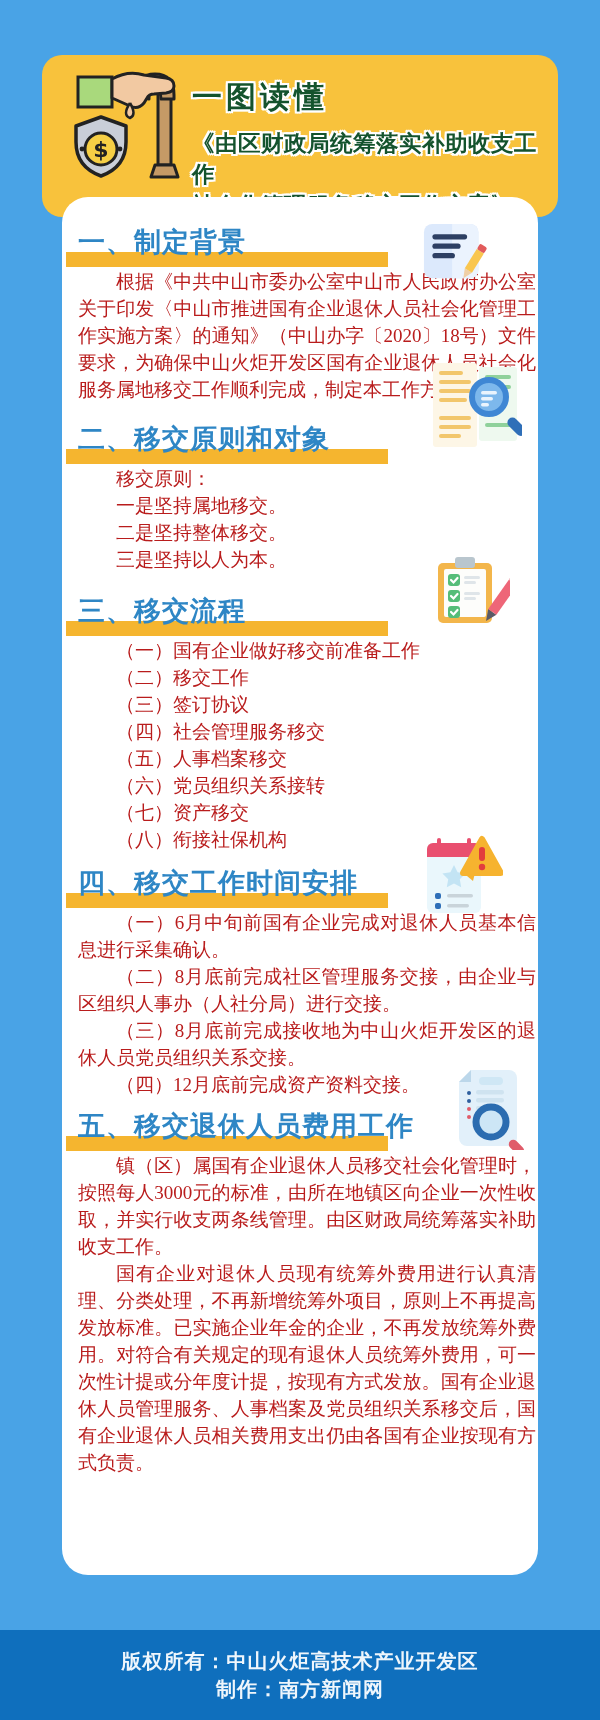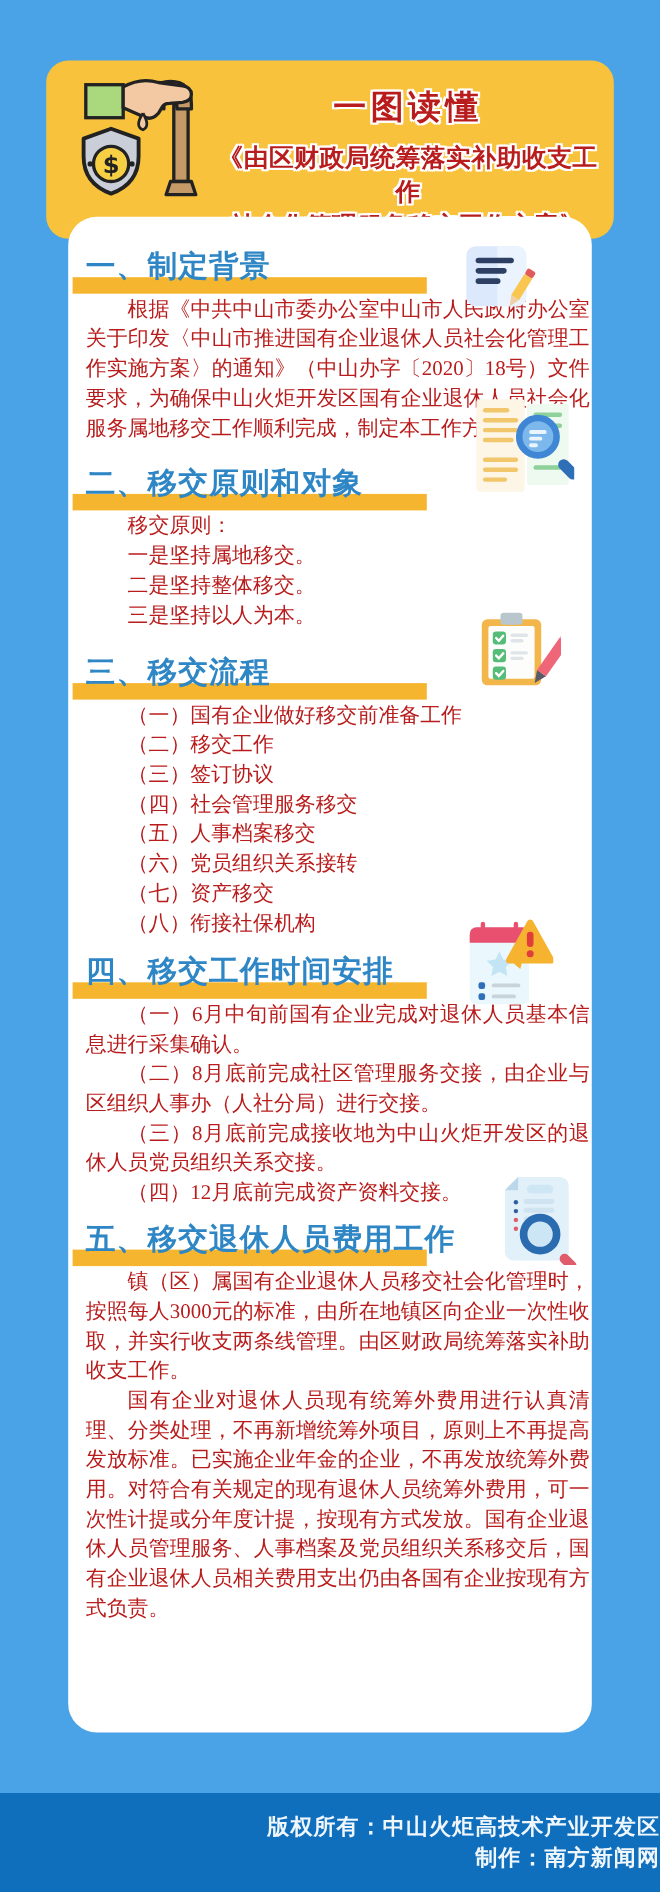--- a/index.html
+++ b/index.html
@@ -8,22 +8,22 @@
     background:#49a3e6;overflow:hidden;
     font-family:"Liberation Serif","DejaVu Serif",serif;
   }
   
   .yellow-card{
     position:absolute;left:42px;top:55px;width:516px;height:162px;
     background:#f8c23c;border-radius:20px;
   }
   .header-icon{position:absolute;left:28px;top:10px;width:118px;height:132px;}
   .header-titles{
-    position:absolute;left:150px;right:8px;top:22px;text-align:center;
-    color:#b91c1c;font-weight:bold;
+    position:absolute;left:150px;right:8px;top:22px;
+    color:#14532d;font-weight:bold;
     text-shadow:-2px -2px 0 #fff,2px -2px 0 #fff,-2px 2px 0 #fff,2px 2px 0 #fff,
                  0 -2px 0 #fff,0 2px 0 #fff,-2px 0 0 #fff,2px 0 0 #fff;
   }
   .main-title{font-size:30px;letter-spacing:4px;margin-bottom:10px;}
   .sub-title{font-size:22.5px;line-height:31px;letter-spacing:0.5px;}
   
   .white-card{
     position:absolute;left:62px;top:197px;width:476px;height:1378px;
     background:#ffffff;border-radius:26px;
   }
@@ -41,21 +41,21 @@
   
   #sec2{margin-top:16px;} #sec3{margin-top:18px;} #sec4{margin-top:10px;} #sec5{margin-top:8px;}
   #sec1 .sec-icon{right:48px;top:0;width:68px;height:62px;}
   #sec2 .sec-icon{right:14px;top:-58px;width:97px;height:88px;}
   #sec3 .sec-icon{right:26px;top:-36px;width:74px;height:70px;}
   #sec4 .sec-icon{right:33px;top:-30px;width:80px;height:84px;}
   #sec5 .sec-icon{right:9px;top:-38px;width:78px;height:82px;}
   
   .footer{
     position:absolute;left:0;top:1630px;width:600px;height:90px;
-    background:#0f6fbd;color:#eff6fc;text-align:right;
+    background:#0f6fbd;color:#eff6fc;text-align:center;
     font-family:"Liberation Sans","DejaVu Sans",sans-serif;
     font-weight:bold;font-size:20px;line-height:28px;
     box-sizing:border-box;padding-top:17px;letter-spacing:1px;
   }
 </style>
 </head>
 <body>
 
 <div class="yellow-card">
   <span class="header-icon">

